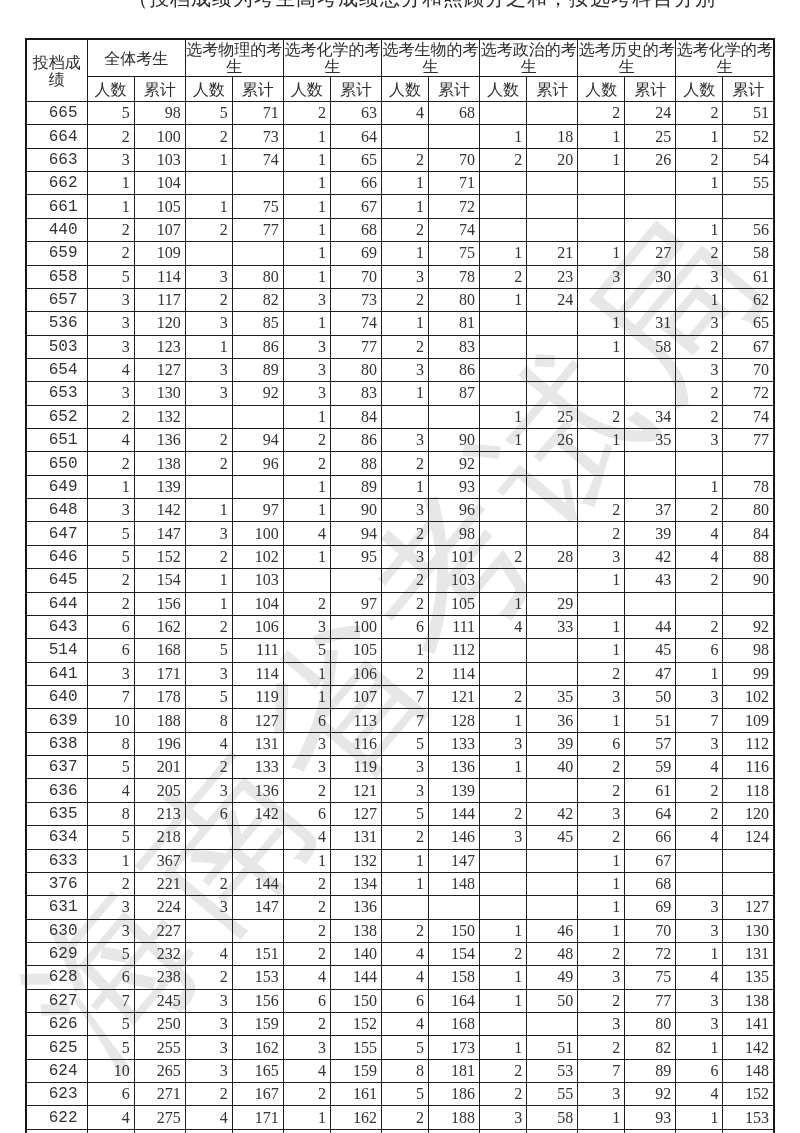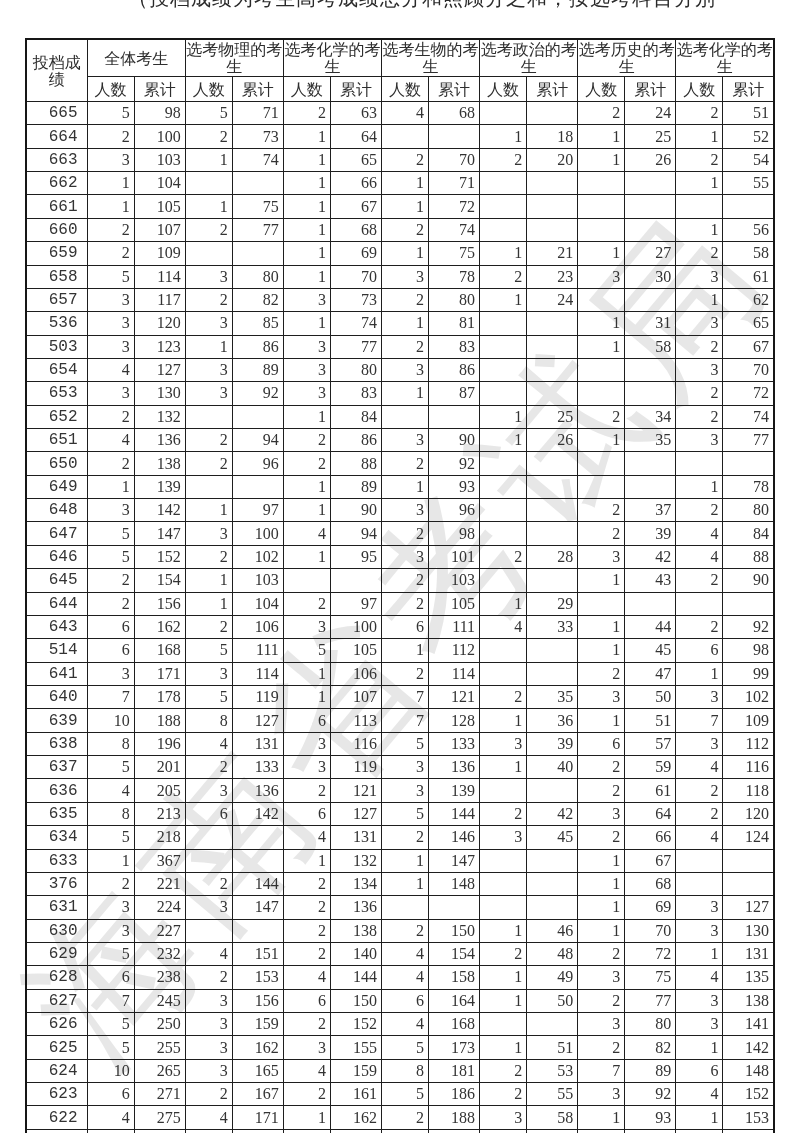--- a/index.html
+++ b/index.html
@@ -225,21 +225,21 @@
           <td>1</td>
           <td>72</td>
           <td></td>
           <td></td>
           <td></td>
           <td></td>
           <td></td>
           <td></td>
         </tr>
         <tr>
-          <td class="score">660</td>
+          <td class="score">440</td>
           <td>2</td>
           <td>107</td>
           <td>2</td>
           <td>77</td>
           <td>1</td>
           <td>68</td>
           <td>2</td>
           <td>74</td>
           <td></td>
           <td></td>

